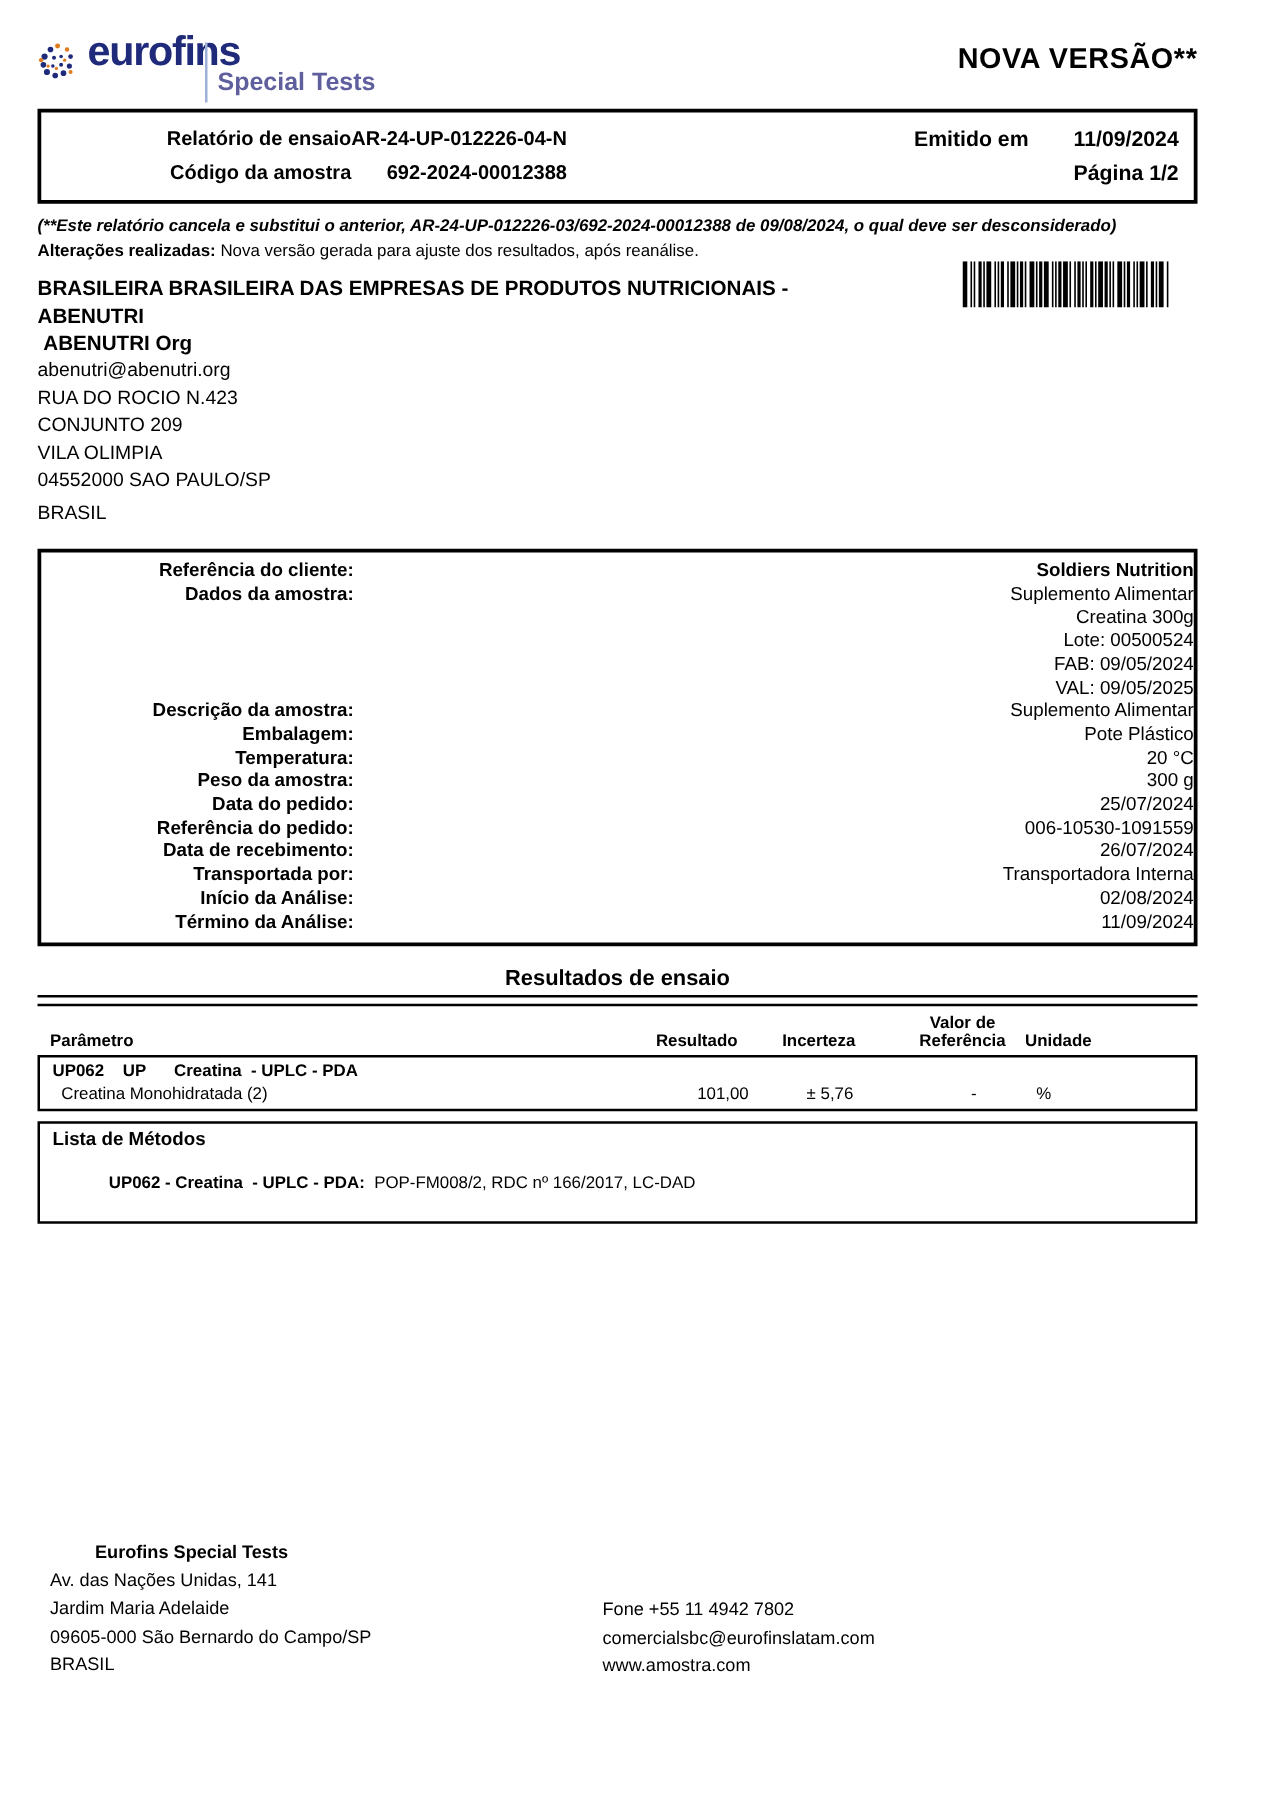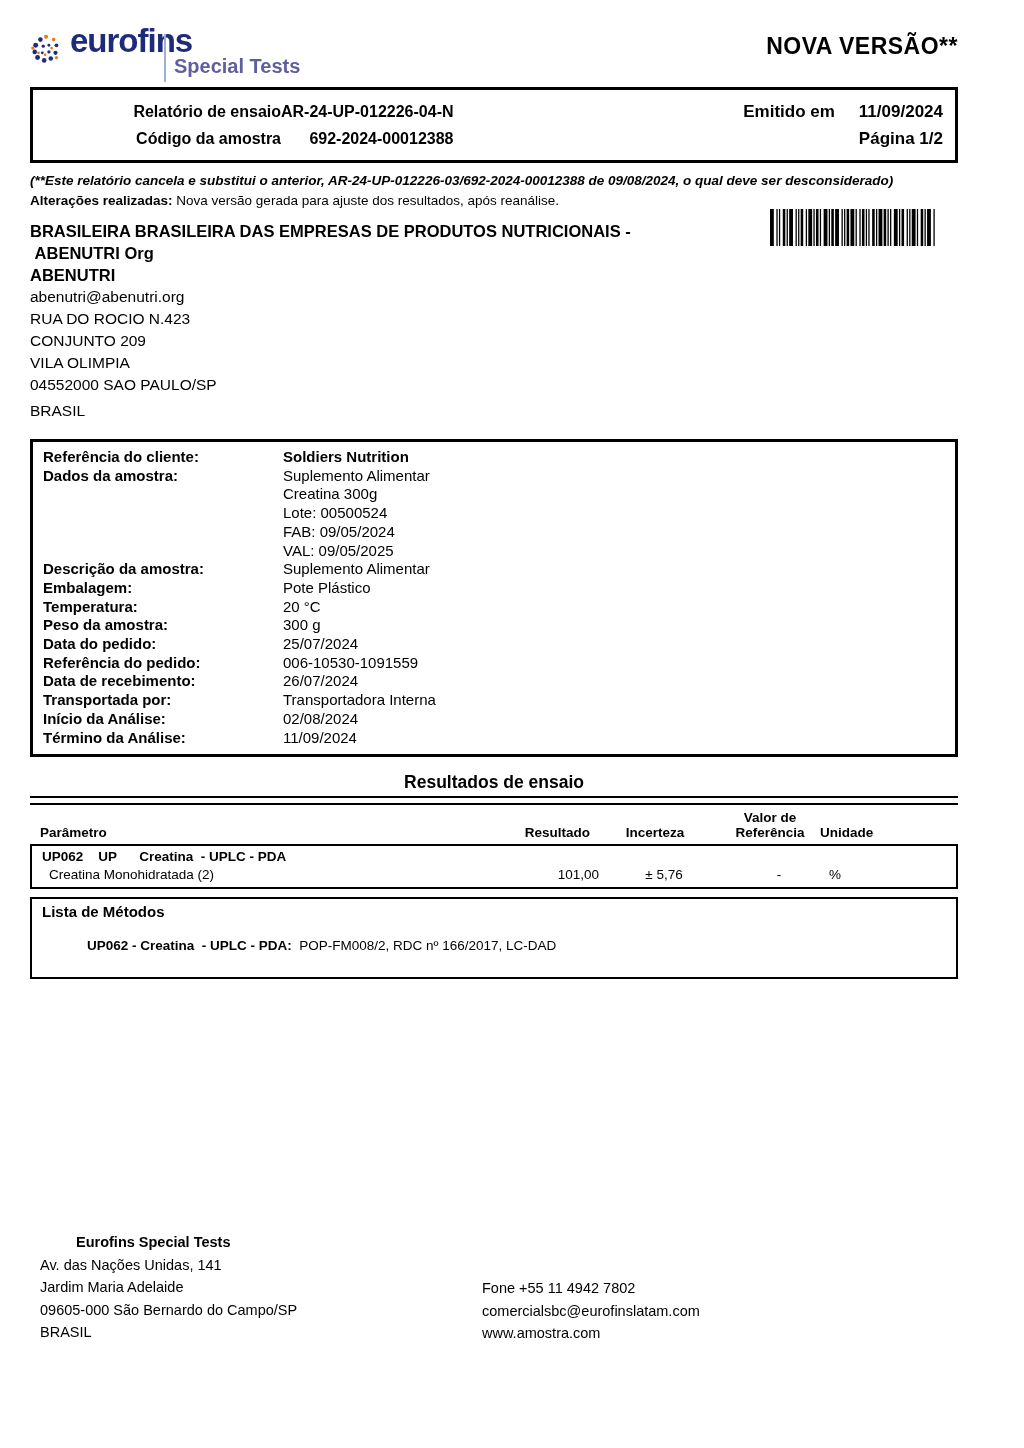--- a/index.html
+++ b/index.html
@@ -14,38 +14,38 @@
   .logo{position:relative;width:300px;height:60px;}
   .pinwheel{position:absolute;left:0;top:9px;width:34px;height:34px;}
   .brand{position:absolute;left:40px;top:-2px;font-size:33px;font-weight:bold;color:var(--navy);letter-spacing:-1px;}
   .logo-divider{position:absolute;left:134px;top:10px;width:2px;height:48px;background:#9fb0d6;}
   .division{position:absolute;left:144px;top:31px;font-size:20px;font-weight:bold;color:var(--graypurple);}
   .nova{font-size:23px;font-weight:bold;margin-top:9px;letter-spacing:.5px;}
 
   
   .header-box{border:3px solid #000;display:flex;padding:8px 12px 8px 10px;margin-top:1px;}
   .hb-grid{display:grid;grid-template-columns:238px auto;font-size:16px;font-weight:bold;line-height:27px;text-align:right;}
-  .hb-right{margin-left:auto;display:grid;grid-template-columns:auto auto;column-gap:24px;font-size:17px;font-weight:bold;line-height:27px;}
+  .hb-right{margin-left:auto;display:grid;grid-template-columns:auto auto;column-gap:36px;font-size:17px;font-weight:bold;line-height:27px;}
   .hb-right .cell-empty{}
 
   
   .note1{margin-top:10px;font-size:13.5px;font-weight:bold;font-style:italic;}
   .note2{margin-top:5px;font-size:13.5px;}
   .note2 .lbl{font-weight:bold;}
 
   
   .recipient{position:relative;margin-top:12px;font-size:15.5px;line-height:22px;}
   .recipient .name{font-weight:bold;font-size:16.5px;white-space:pre-wrap;max-width:680px;}
   .recipient .plain{white-space:pre-wrap;}
   .recipient .plain:last-child{margin-top:4px;}
   .barcode{position:absolute;left:740px;top:-11px;width:166px;height:37px;}
   .barcode rect{fill:#000;}
 
   
-  .sample-box{border:3px solid #000;margin-top:17px;padding:6px 0 7px 10px;font-size:15px;line-height:18.7px;}
+  .sample-box{border:3px solid #000;margin-top:17px;padding:6px 0 7px 10px;font-size:15px;line-height:18.7px;text-align:right;}
   .s-row{display:grid;grid-template-columns:240px auto;}
   .s-label{font-weight:bold;}
   .bold{font-weight:bold;}
 
   
   .results-title{text-align:center;font-size:17.5px;font-weight:bold;margin-top:15px;}
   .rule-double{margin-top:3px;height:5px;border-top:2px solid #000;border-bottom:2px solid #000;}
   .rgrid{display:grid;grid-template-columns:470px 90px 130px 100px 138px;}
   .results-header{align-items:end;font-size:13.5px;font-weight:bold;margin-top:5px;padding-bottom:4px;}
   .c-param{padding-left:10px;text-align:left;}
@@ -125,22 +125,22 @@
 
     <div class="note1">(**Este relatório cancela e substitui o anterior, AR-24-UP-012226-03/692-2024-00012388 de 09/08/2024, o qual deve ser desconsiderado)</div>
     <div class="note2">
       <span class="lbl">Alterações realizadas:</span><span> Nova versão gerada para ajuste dos resultados, após reanálise.</span>
     </div>
 
     <div class="recipient">
       <div>
 
       <div class="name">BRASILEIRA BRASILEIRA DAS EMPRESAS DE PRODUTOS NUTRICIONAIS -</div>
+          <div class="name">ABENUTRI</div>
           <div class="name"> ABENUTRI Org</div>
-          <div class="name">ABENUTRI</div>
         </div>
       <div>
 
       <div class="plain">abenutri@abenutri.org</div>
           <div class="plain">RUA DO ROCIO N.423</div>
           <div class="plain">CONJUNTO 209</div>
           <div class="plain">VILA OLIMPIA</div>
           <div class="plain">04552000 SAO PAULO/SP</div>
           <div class="plain">BRASIL</div>
         </div>

